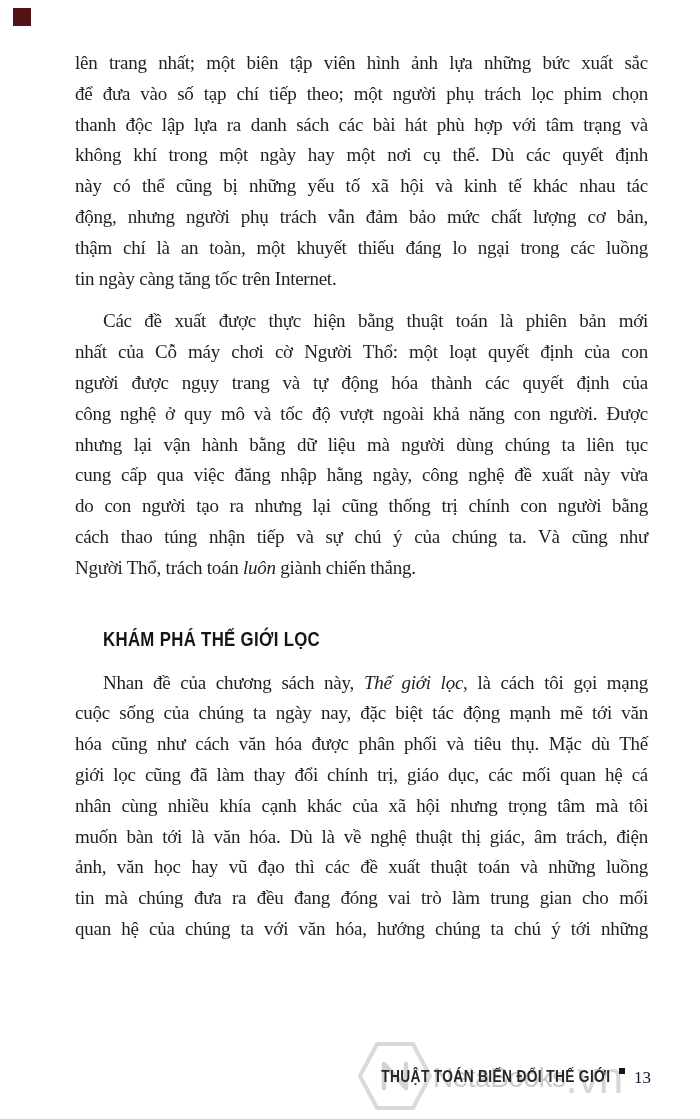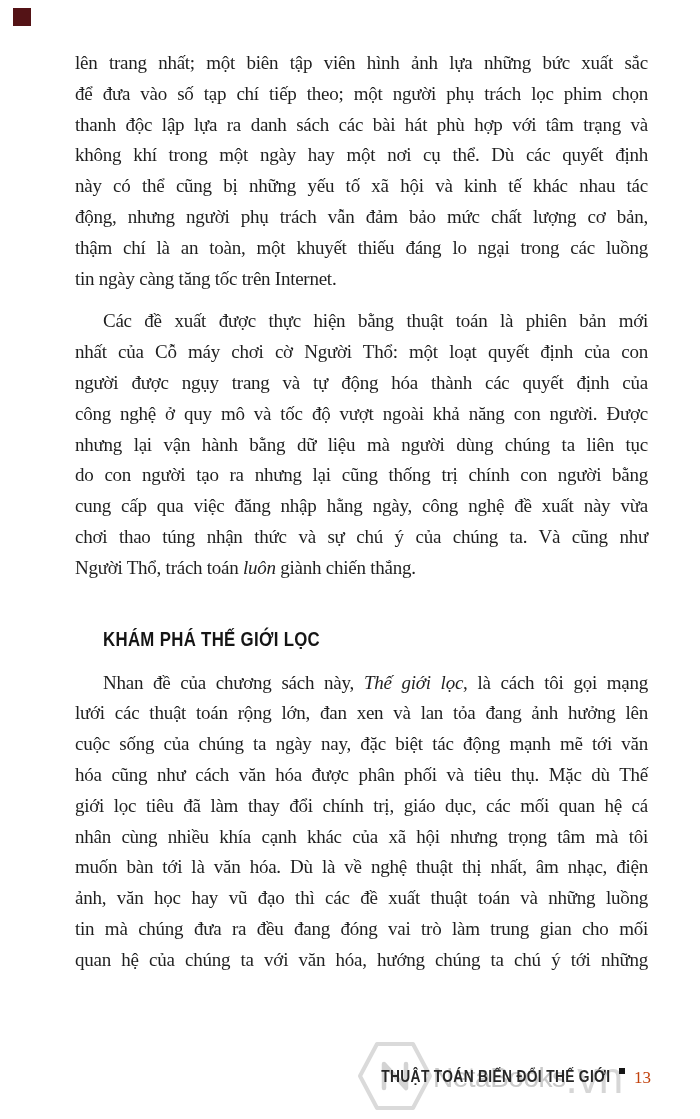--- a/index.html
+++ b/index.html
@@ -77,21 +77,21 @@
     font-size: 16px;
     letter-spacing: 0.4px;
     color: #262626;
     transform: scaleX(0.86);
     transform-origin: right center;
     white-space: nowrap;
   }
   .footer-bullet { width: 6px; height: 6px; background: #161616; flex: 0 0 auto; }
   .page-number {
     font-family: "Liberation Serif", "DejaVu Serif", serif;
-    font-size: 17px; color: #c2410c;
+    font-size: 17px; color: #0f172a;
   }
 </style>
 </head>
 <body>
 
 <div class="corner-marker" style="background: rgb(84, 19, 22);"></div>
 
 <div class="text-block">
   <div class="para">
       <div class="line"><span>lên trang nhất; một biên tập viên hình ảnh lựa những bức xuất sắc</span></div>
@@ -102,34 +102,33 @@
       <div class="line"><span>động, nhưng người phụ trách vẫn đảm bảo mức chất lượng cơ bản,</span></div>
       <div class="line"><span>thậm chí là an toàn, một khuyết thiếu đáng lo ngại trong các luồng</span></div>
       <div class="line align-left"><span>tin ngày càng tăng tốc trên Internet.</span></div>
     </div>
   <div class="para">
       <div class="line indent"><span>Các đề xuất được thực hiện bằng thuật toán là phiên bản mới</span></div>
       <div class="line"><span>nhất của Cỗ máy chơi cờ Người Thổ: một loạt quyết định của con</span></div>
       <div class="line"><span>người được ngụy trang và tự động hóa thành các quyết định của</span></div>
       <div class="line"><span>công nghệ ở quy mô và tốc độ vượt ngoài khả năng con người. Được</span></div>
       <div class="line"><span>nhưng lại vận hành bằng dữ liệu mà người dùng chúng ta liên tục</span></div>
+      <div class="line"><span>cung cấp qua việc đăng nhập hằng ngày, công nghệ đề xuất này vừa</span></div>
       <div class="line"><span>do con người tạo ra nhưng lại cũng thống trị chính con người bằng</span></div>
-      <div class="line"><span>cung cấp qua việc đăng nhập hằng ngày, công nghệ đề xuất này vừa</span></div>
-      <div class="line"><span>chơi thao túng nhận thức và sự chú ý của chúng ta. Và cũng như</span></div>
+      <div class="line"><span>cách thao túng nhận tiếp và sự chú ý của chúng ta. Và cũng như</span></div>
       <div class="line align-left"><span>Người Thổ, trách toán </span><em>luôn</em><span> giành chiến thắng.</span></div>
     </div>
   <h2 class="section-heading">KHÁM PHÁ THẾ GIỚI LỌC</h2>
   <div class="para">
       <div class="line indent"><span>Nhan đề của chương sách này, </span><em>Thế giới lọc</em><span>, là cách tôi gọi mạng</span></div>
-      <div class="line"><span>lưới các thuật toán rộng lớn, đan xen và lan tỏa đang ảnh hưởng lên</span></div>
       <div class="line"><span>cuộc sống của chúng ta ngày nay, đặc biệt tác động mạnh mẽ tới văn</span></div>
       <div class="line"><span>hóa cũng như cách văn hóa được phân phối và tiêu thụ. Mặc dù Thế</span></div>
-      <div class="line"><span>giới lọc tiêu đã làm thay đổi chính trị, giáo dục, các mối quan hệ cá</span></div>
+      <div class="line"><span>giới lọc cũng đã làm thay đổi chính trị, giáo dục, các mối quan hệ cá</span></div>
       <div class="line"><span>nhân cùng nhiều khía cạnh khác của xã hội nhưng trọng tâm mà tôi</span></div>
-      <div class="line"><span>muốn bàn tới là văn hóa. Dù là về nghệ thuật thị nhất, âm nhạc, điện</span></div>
+      <div class="line"><span>muốn bàn tới là văn hóa. Dù là về nghệ thuật thị giác, âm trách, điện</span></div>
       <div class="line"><span>ảnh, văn học hay vũ đạo thì các đề xuất thuật toán và những luồng</span></div>
       <div class="line"><span>tin mà chúng đưa ra đều đang đóng vai trò làm trung gian cho mối</span></div>
       <div class="line"><span>quan hệ của chúng ta với văn hóa, hướng chúng ta chú ý tới những</span></div>
     </div>
 </div>
 
 <div class="watermark">
   <span class="wm-logo">
     <svg width="76" height="70" viewBox="0 0 76 70">
       <polygon points="20,3 56,3 73,35 56,67 20,67 3,35" fill="none" stroke="#dadada" stroke-width="4" stroke-linejoin="round"></polygon>

